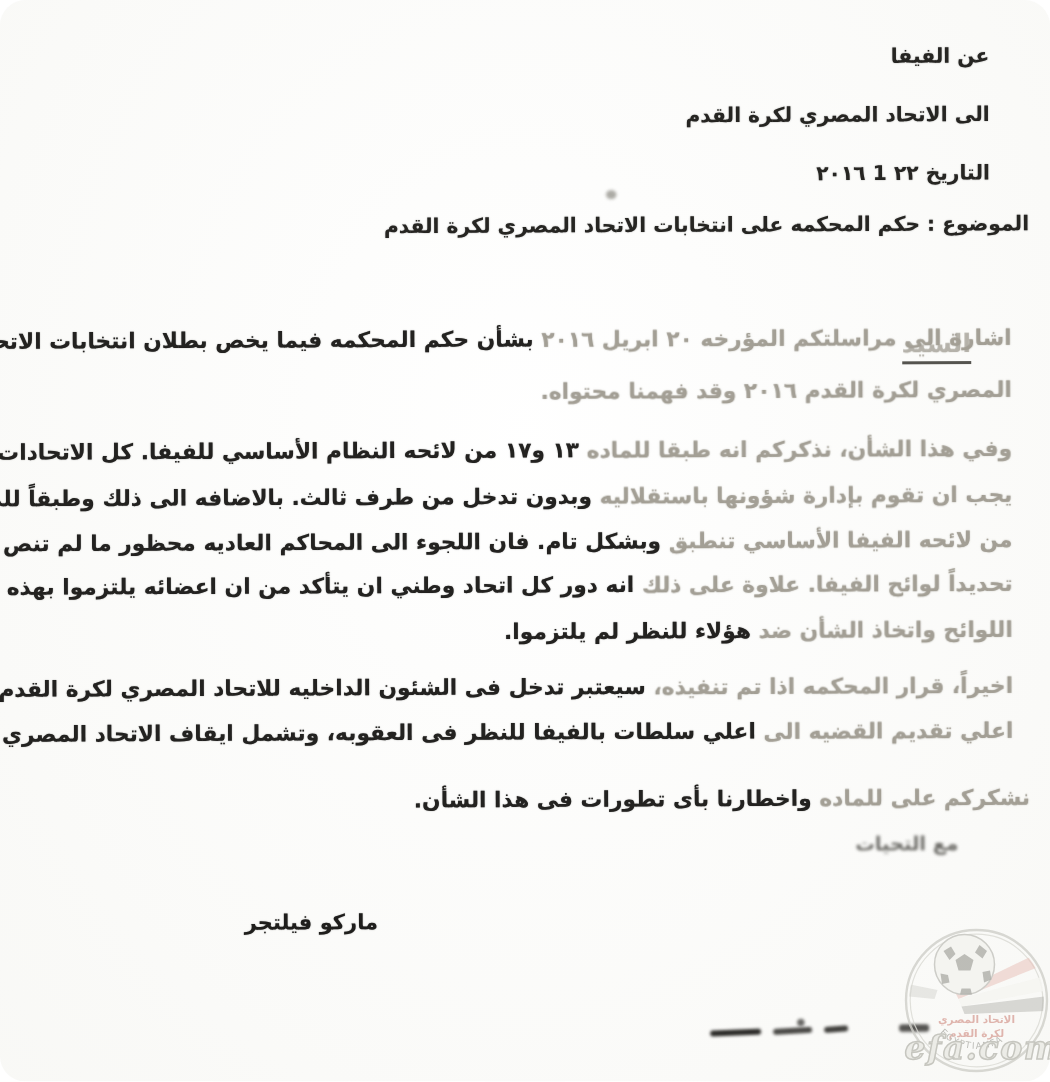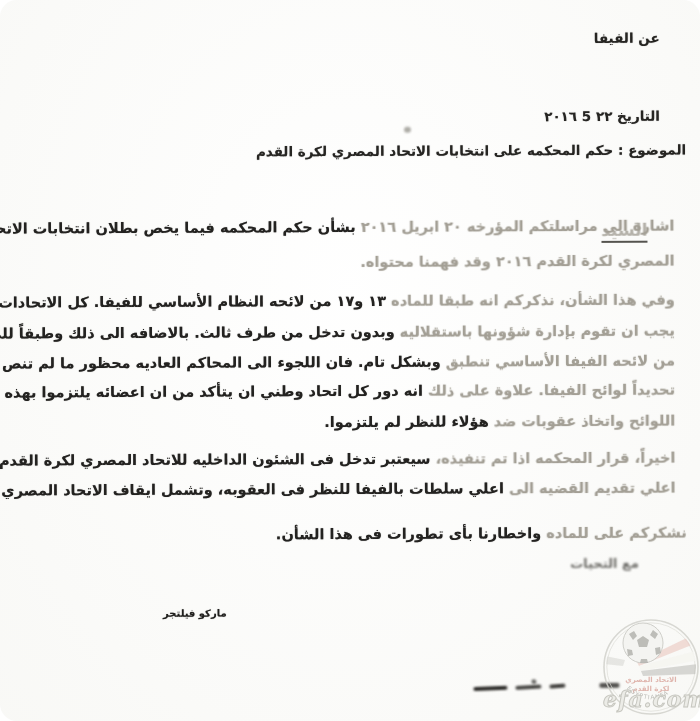--- a/index.html
+++ b/index.html
@@ -31,21 +31,21 @@
   }
   .ln.short{text-align:right;text-align-last:right;}
   .dark{color:#232220;text-shadow:0 0 .8px rgba(35,34,32,.55);}
   .faded{color:#a39f95;filter:blur(.45px);text-shadow:0 0 1px rgba(150,146,136,.6);}
   .closing{right:14px;}
   .farewell{
     position:absolute;top:557px;right:62px;font-size:13px;font-weight:bold;
     color:#4a4944;filter:blur(1.1px);opacity:.8;letter-spacing:2px;direction:rtl;
   }
   .signature{
-    position:absolute;top:607px;left:162px;font-size:10px;font-weight:bold;
+    position:absolute;top:607px;left:162px;font-size:14px;font-weight:bold;
     color:#1f1e1c;text-shadow:0 0 .8px rgba(30,30,28,.5);direction:rtl;white-space:nowrap;
   }
   .speck{
     position:absolute;top:127px;left:405px;width:7px;height:6px;border-radius:50%;
     background:#8a8880;filter:blur(1px);opacity:.7;
   }
   .scribble{position:absolute;top:680px;left:472px;width:148px;height:18px;}
   .scribble i{
     position:absolute;display:block;background:#2c2b28;border-radius:2px;
     filter:blur(.9px);
@@ -63,34 +63,35 @@
     -webkit-text-stroke:1px #c6c6bf;white-space:nowrap;
   }
 </style>
 </head>
 <body>
 
 <div class="page">
   <div class="letter">
 
     <div class="hdr hdr-from">عن الفيفا</div>
-    <div class="hdr hdr-date">التاريخ ٢٢ 5 ٢٠١٦</div>
+    <div class="hdr hdr-to">الى الاتحاد المصري لكرة القدم</div>
+    <div class="hdr hdr-date">التاريخ ٢٢ 1 ٢٠١٦</div>
     <div class="hdr hdr-subject">الموضوع : حكم المحكمه على انتخابات الاتحاد المصري لكرة القدم</div>
     <div class="speck"></div>
 
     <div class="salutation">السيد</div>
 
     <div class="ln" style="top:217px;"><span class="faded">اشارة الى مراسلتكم المؤرخه ٢٠ ابريل ٢٠١٦ </span><span class="dark">بشأن حكم المحكمه فيما يخص بطلان انتخابات الاتحاد</span></div>
     <div class="ln short" style="top:252px;"><span class="faded">المصري لكرة القدم ٢٠١٦ وقد فهمنا محتواه.</span></div>
 
     <div class="ln" style="top:291px;"><span class="faded">وفي هذا الشأن، نذكركم انه طبقا للماده </span><span class="dark">١٣ و١٧ من لائحه النظام الأساسي للفيفا. كل الاتحادات الوطنيه</span></div>
     <div class="ln" style="top:322px;"><span class="faded">يجب ان تقوم بإدارة شؤونها باستقلاليه </span><span class="dark">وبدون تدخل من طرف ثالث. بالاضافه الى ذلك وطبقاً للماده ٦٨</span></div>
     <div class="ln" style="top:352px;"><span class="faded">من لائحه الفيفا الأساسي تنطبق </span><span class="dark">وبشكل تام. فان اللجوء الى المحاكم العاديه محظور ما لم تنص عليه</span></div>
     <div class="ln" style="top:381px;"><span class="faded">تحديداً لوائح الفيفا. علاوة على ذلك </span><span class="dark">انه دور كل اتحاد وطني ان يتأكد من ان اعضائه يلتزموا بهذه</span></div>
-    <div class="ln short" style="top:412px;"><span class="faded">اللوائح واتخاذ عقوبات ضد </span><span class="dark">هؤلاء للنظر لم يلتزموا.</span></div>
+    <div class="ln short" style="top:412px;"><span class="faded">اللوائح واتخاذ الشأن ضد </span><span class="dark">هؤلاء للنظر لم يلتزموا.</span></div>
 
     <div class="ln" style="top:449px;"><span class="faded">اخيراً، قرار المحكمه اذا تم تنفيذه، </span><span class="dark">سيعتبر تدخل فى الشئون الداخليه للاتحاد المصري لكرة القدم</span></div>
     <div class="ln" style="top:479px;"><span class="faded">اعلي تقديم القضيه الى </span><span class="dark">اعلي سلطات بالفيفا للنظر فى العقوبه، وتشمل ايقاف الاتحاد المصري لكرة القدم.</span></div>
 
     <div class="ln short closing" style="top:524px;"><span class="faded">نشكركم على للماده </span><span class="dark">واخطارنا بأى تطورات فى هذا الشأن.</span></div>
 
     <div class="farewell">مع التحيات</div>
     <div class="signature">ماركو فيلتجر</div>
 
     <div class="scribble">

